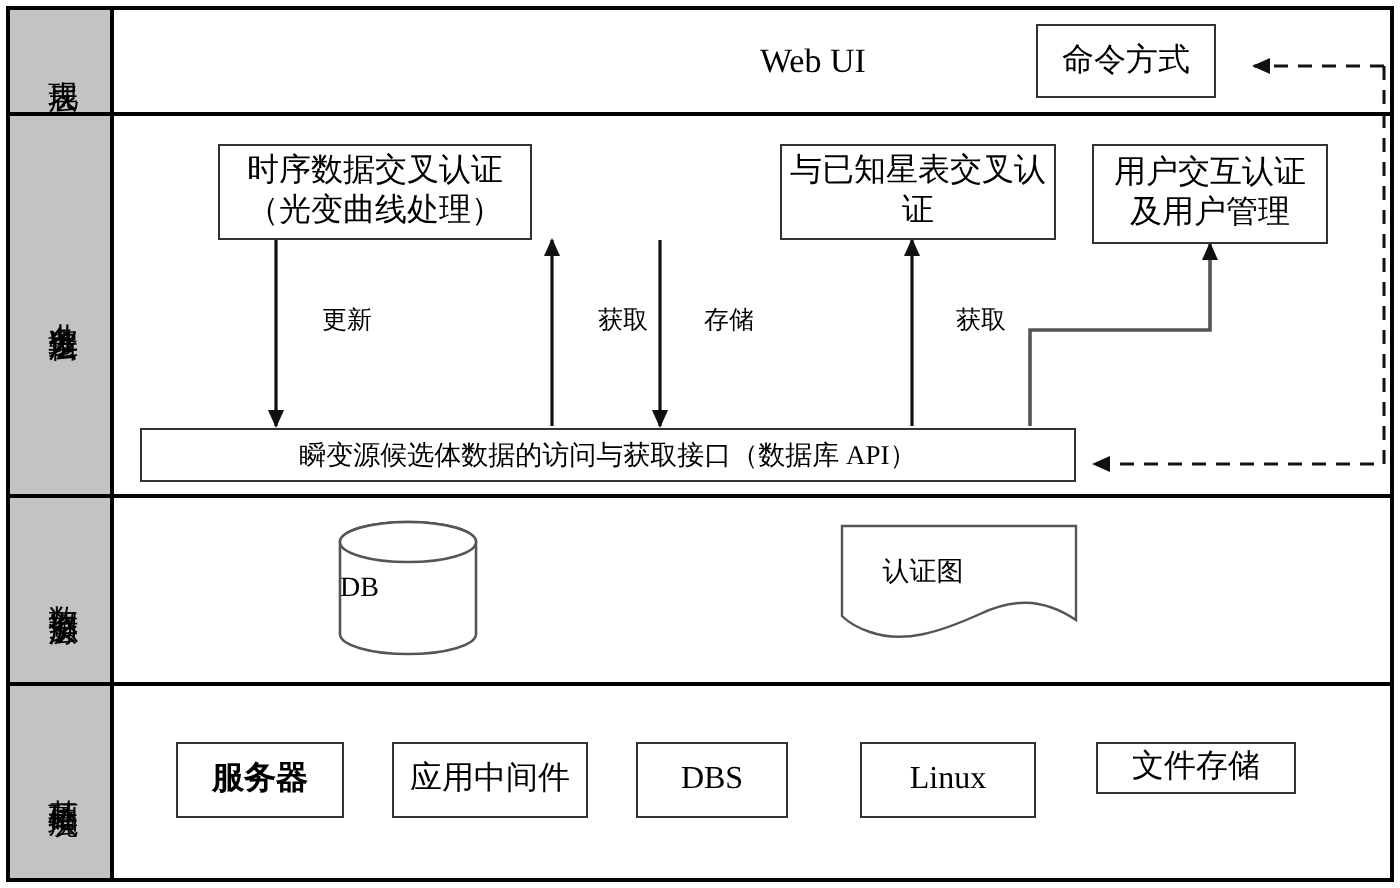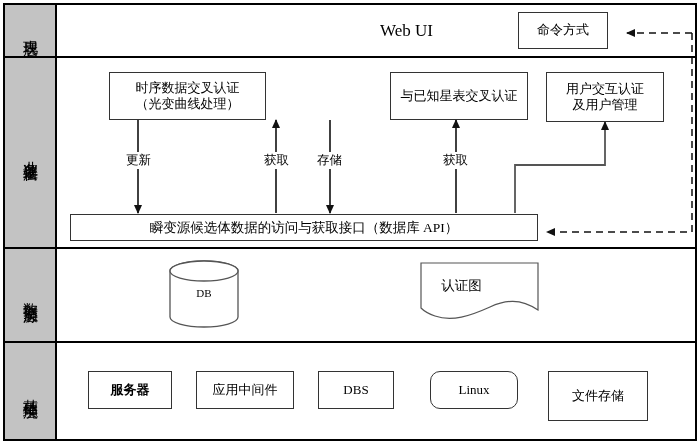--- a/index.html
+++ b/index.html
@@ -73,21 +73,21 @@
   
   .node-box {
     position: absolute;
     box-sizing: border-box;
     border: 1px solid #333;
     background: #ffffff;
     display: flex;
     align-items: center;
     justify-content: center;
     text-align: center;
-    font-size: 13px;
+    font-size: 16px;
     line-height: 1.24;
     color: #000;
   }
 
   .title-text {
     position: absolute;
     font-size: 17px;
     color: #000;
     white-space: nowrap;
     margin-left: 40px;
@@ -106,26 +106,26 @@
   }
 
   
   .edge-label {
     position: absolute;
     font-size: 12.5px;
     color: #000;
     background: #ffffff;
     padding: 0 2px;
     white-space: nowrap;
+    margin-left: 35px;
   }
   .db-text {
     position: absolute;
-    font-size: 11px;
-    color: #000;
-    text-align: center;
+    font-size: 14px;
+    color: #000;
     white-space: nowrap;
   }
   .doc-text {
     position: absolute;
     font-size: 13.5px;
     color: #000;
     text-align: center;
     white-space: nowrap;
   }
 </style>
@@ -209,16 +209,16 @@
 
   <div class="api-box" style="left:70px; top:214px; width:468px; height:27px;">瞬变源候选体数据的访问与获取接口（数据库 API）</div>
 
   <div class="db-text" style="left:170px; top:287px; width:68px;">DB</div>
 
   <div class="doc-text" style="left:403px; top:277px; width:117px;">认证图</div>
 
   <div class="node-box" style="left:88px; top:371px; width:84px; height:38px;font-weight:bold;">服务器</div>
   <div class="node-box" style="left:196px; top:371px; width:98px; height:38px;">应用中间件</div>
   <div class="node-box" style="left:318px; top:371px; width:76px; height:38px;">DBS</div>
-  <div class="node-box" style="left:430px; top:371px; width:88px; height:38px;border-radius:10px;">Linux</div>
-  <div class="node-box" style="left:548px; top:371px; width:100px; height:50px;text-align:center;">文件存储</div>
+  <div class="node-box" style="left:430px; top:371px; width:88px; height:38px;">Linux</div>
+  <div class="node-box" style="left:548px; top:371px; width:100px; height:26px;text-align:center;">文件存储</div>
 
 </div>
 
 </body></html>

